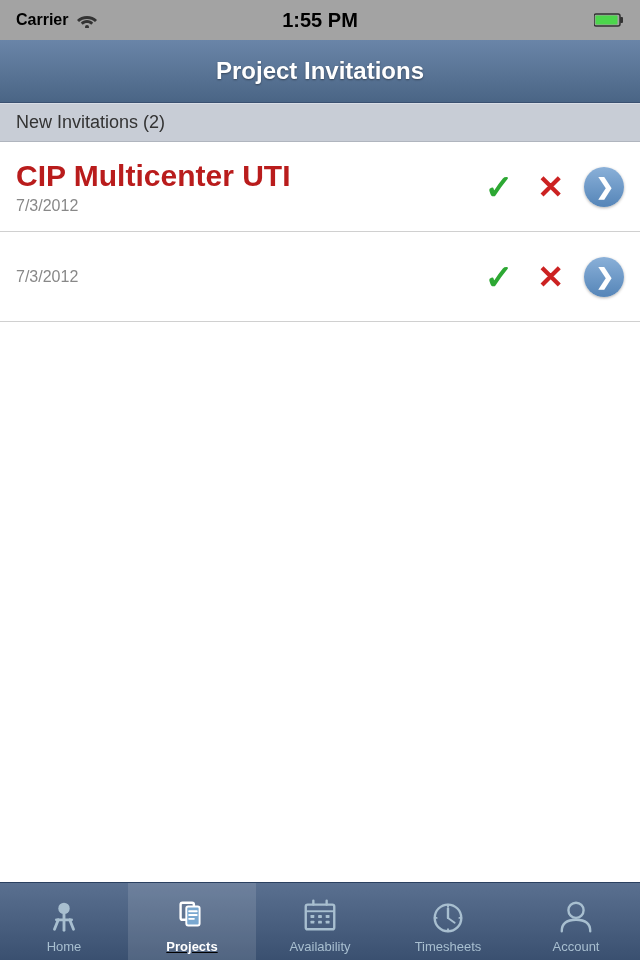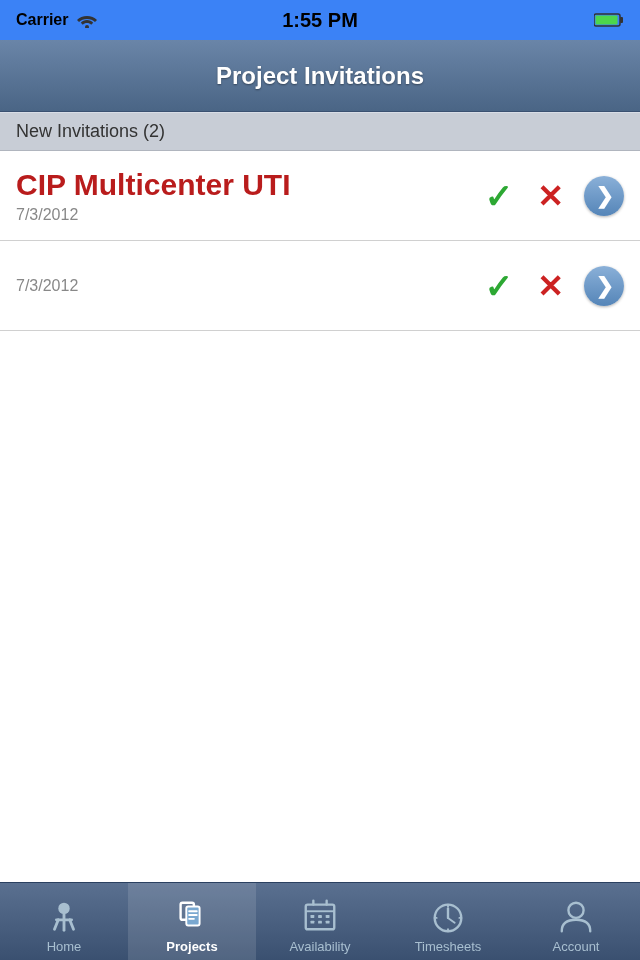--- a/index.html
+++ b/index.html
@@ -9,21 +9,21 @@
       height: 960px;
       font-family: -apple-system, 'Helvetica Neue', Helvetica, Arial, sans-serif;
       background: #fff;
       overflow: hidden;
       position: relative;
     }
 
     
     .status-bar {
       height: 40px;
-      background: #3b82f6;
+      background: #a3a3a3;
       display: flex;
       align-items: center;
       justify-content: space-between;
       padding: 0 16px;
       font-size: 16px;
       font-weight: 600;
     }
     .status-bar-left {
       display: flex;
       align-items: center;
@@ -37,21 +37,21 @@
       transform: translateX(-50%);
     }
     .status-bar-right {
       display: flex;
       align-items: center;
       gap: 6px;
     }
 
     
     .nav-bar {
-      height: 72px;
+      height: 63px;
       background: linear-gradient(to bottom, #6a85a8, #4a6585);
       display: flex;
       align-items: center;
       justify-content: center;
       border-bottom: 1px solid #3a5070;
     }
     .nav-title {
       color: #fff;
       font-size: 24px;
       font-weight: bold;
@@ -176,20 +176,21 @@
       display: flex;
       flex-direction: column;
       align-items: center;
       justify-content: center;
       cursor: pointer;
       gap: 4px;
       padding-top: 8px;
     }
     .tab-item.active {
       background: rgba(255,255,255,0.12);
+      text-decoration: underline;
     }
     .tab-label {
       font-size: 13px;
       color: #a8bfd0;
     }
     .tab-item.active .tab-label {
       color: #fff;
       font-weight: 600;
     }
 

